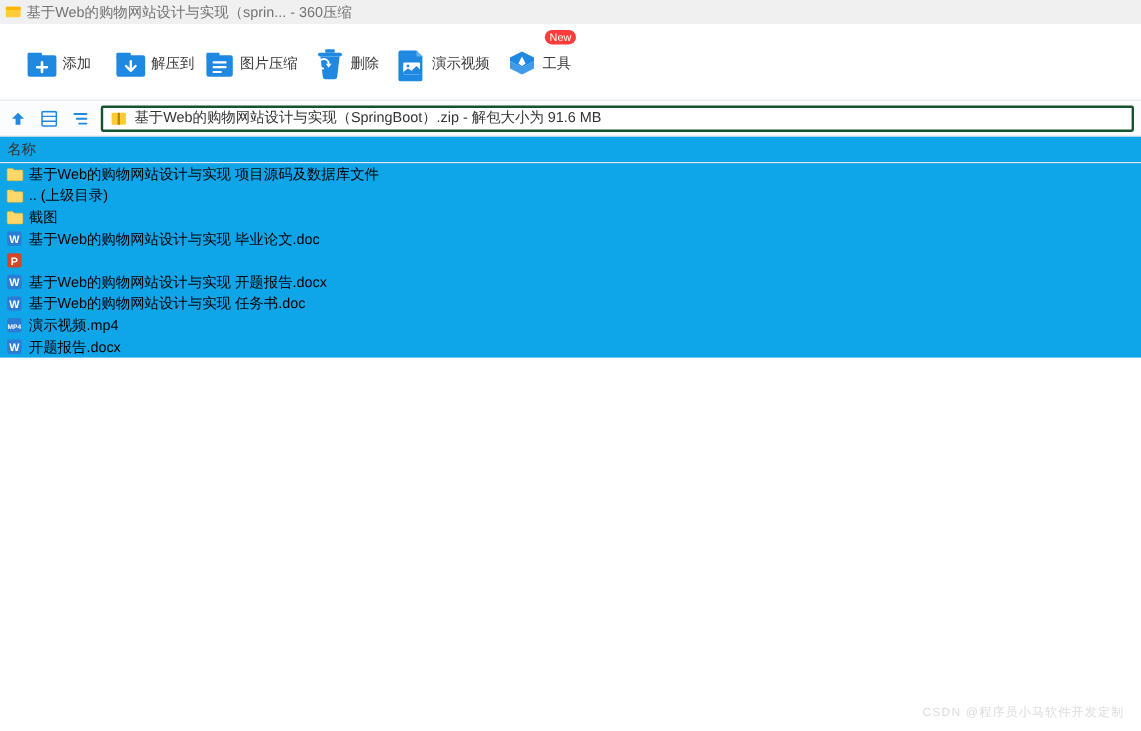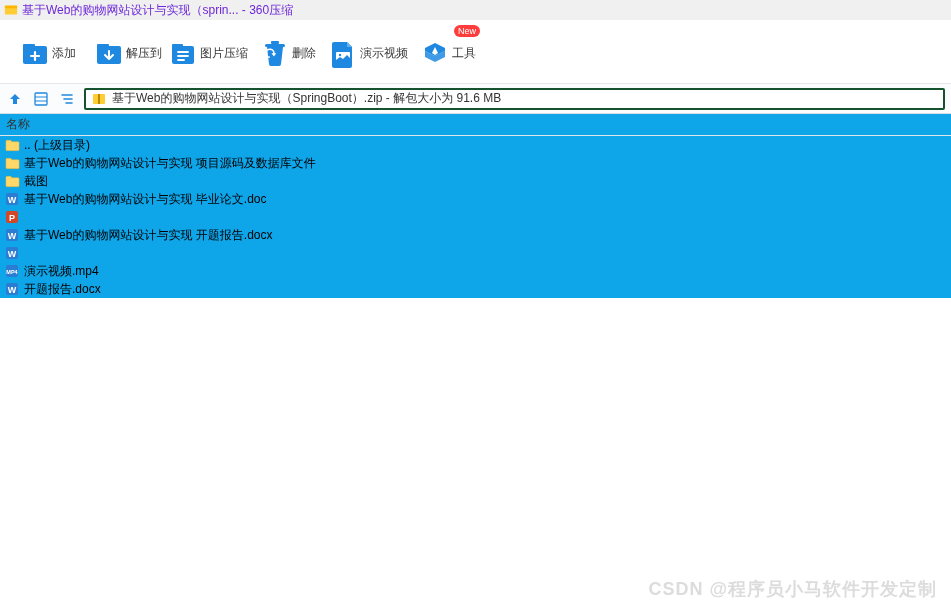--- a/index.html
+++ b/index.html
@@ -12,21 +12,21 @@
     overflow: hidden;
     position: relative;
   }
   
   .title-bar {
     height: 20px;
     background: #f0f0f0;
     display: flex;
     align-items: center;
     padding: 0 4px;
-    color: #6d28d9;
+    color: #737373;
     font-size: 12px;
     gap: 4px;
   }
   .title-bar .app-icon {
     width: 14px; height: 14px;
     display: inline-flex; align-items: center; justify-content: center;
   }
   
   .toolbar {
     height: 64px;
@@ -117,24 +117,24 @@
   .file-ico {
     width: 16px; height: 16px;
     display: inline-flex; align-items:center; justify-content:center;
     flex-shrink: 0;
   }
   
   .watermark {
     position: absolute;
     right: 14px;
     bottom: 8px;
-    font-size: 18px;
+    font-size: 10px;
     color: #dcdcdc;
     letter-spacing: 1px;
-    font-weight: 700;
+    font-weight: 400;
   }
 </style>
 </head>
 <body>
 
 <div class="title-bar">
   <span class="app-icon">
     <svg width="14" height="14" viewBox="0 0 16 16">
         <rect x="1" y="3" width="14" height="10" rx="1" fill="#ffcc33"></rect>
         <rect x="1" y="3" width="14" height="3" fill="#ffb400"></rect>
@@ -245,29 +245,29 @@
   <div class="column-header">
     <span>名称</span>
   </div>
   <div id="file-rows">
       <div class="file-row">
         <span class="file-ico">
           <svg width="15" height="14" viewBox="0 0 16 14">
             <path d="M1 3a1 1 0 0 1 1-1h4l1.5 1.5H14a1 1 0 0 1 1 1V12a1 1 0 0 1-1 1H2a1 1 0 0 1-1-1V3z" fill="#ffd869" stroke="#e0b030" stroke-width="0.5"></path>
           </svg>
         </span>
-        <span>.. (上级目录)</span>
+        <span>基于Web的购物网站设计与实现 项目源码及数据库文件</span>
       </div>
       <div class="file-row">
         <span class="file-ico">
           <svg width="15" height="14" viewBox="0 0 16 14">
             <path d="M1 3a1 1 0 0 1 1-1h4l1.5 1.5H14a1 1 0 0 1 1 1V12a1 1 0 0 1-1 1H2a1 1 0 0 1-1-1V3z" fill="#ffd869" stroke="#e0b030" stroke-width="0.5"></path>
           </svg>
         </span>
-        <span>基于Web的购物网站设计与实现 项目源码及数据库文件</span>
+        <span>.. (上级目录)</span>
       </div>
       <div class="file-row">
         <span class="file-ico">
           <svg width="15" height="14" viewBox="0 0 16 14">
             <path d="M1 3a1 1 0 0 1 1-1h4l1.5 1.5H14a1 1 0 0 1 1 1V12a1 1 0 0 1-1 1H2a1 1 0 0 1-1-1V3z" fill="#ffd869" stroke="#e0b030" stroke-width="0.5"></path>
           </svg>
         </span>
         <span>截图</span>
       </div>
       <div class="file-row">
@@ -296,20 +296,21 @@
         </span>
         <span>基于Web的购物网站设计与实现 开题报告.docx</span>
       </div>
       <div class="file-row">
         <span class="file-ico">
           <svg width="14" height="14" viewBox="0 0 14 14">
             <rect x="1" y="1" width="12" height="12" rx="2" fill="#2b7cd3"></rect>
             <text x="7" y="10.5" text-anchor="middle" font-size="9" font-weight="bold" fill="#fff" font-family="Arial">W</text>
           </svg>
         </span>
+        <span>基于Web的购物网站设计与实现 任务书.doc</span>
       </div>
       <div class="file-row">
         <span class="file-ico">
           <svg width="14" height="14" viewBox="0 0 14 14">
             <rect x="1" y="1" width="12" height="12" rx="2" fill="#2b7cd3"></rect>
             <text x="7" y="10" text-anchor="middle" font-size="5.5" font-weight="bold" fill="#fff" font-family="Arial">MP4</text>
           </svg>
         </span>
         <span>演示视频.mp4</span>
       </div>

